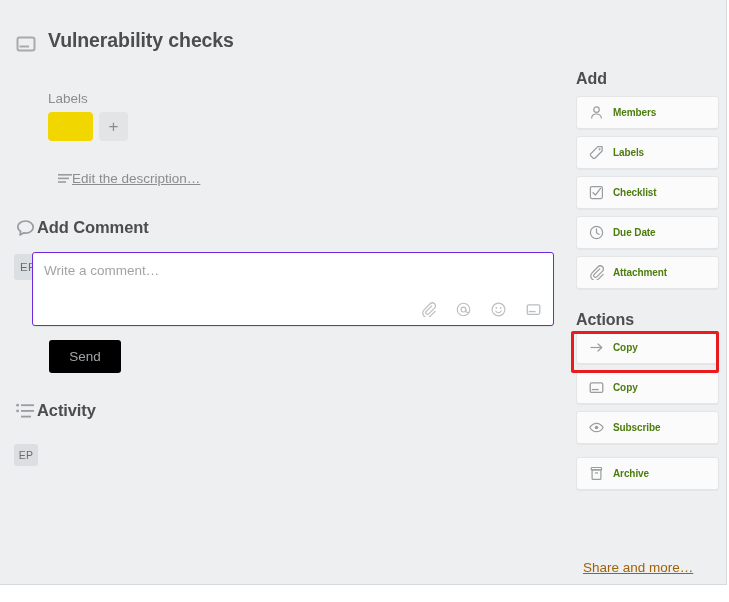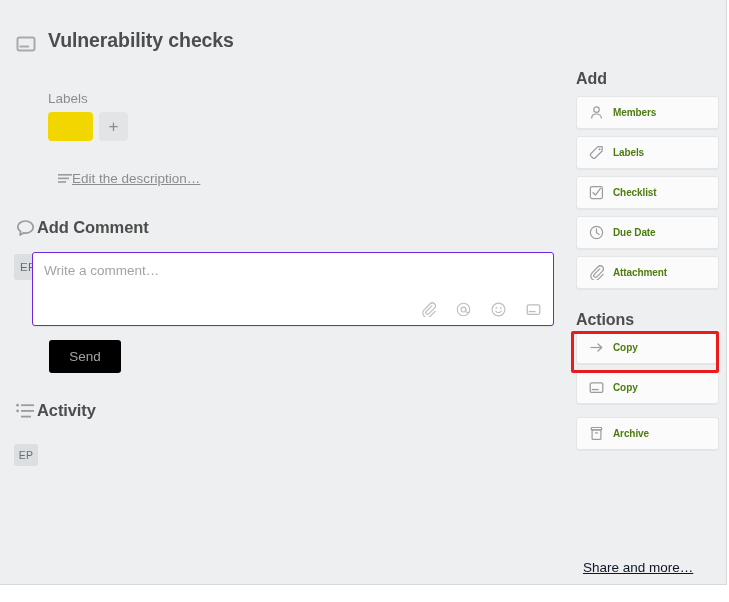--- a/index.html
+++ b/index.html
@@ -292,21 +292,21 @@
     align-items: center;
     justify-content: center;
   }
   .side-btn.spaced { margin-top: 13px; }
 
   .share-link {
     position: absolute;
     left: 18px;
     top: 560px;
     font-size: 13.5px;
-    color: #0f172a;
+    color: #a16207;
     text-decoration: underline;
     cursor: pointer;
   }
 
   
   #timer-highlight {
     position: absolute;
     left: 571px;
     top: 331px;
     width: 148px;
@@ -500,20 +500,29 @@
       <button class="side-btn">
         <span class="btn-ic">
           <svg width="15" height="15" viewBox="0 0 16 16">
             <rect x="1.3" y="3" width="13.4" height="10.2" rx="1.6" fill="none" stroke="#9a9da0" stroke-width="1.4"></rect>
             <line x1="2.9" y1="10.2" x2="10.3" y2="10.2" stroke="#9a9da0" stroke-width="1.4"></line>
           </svg>
         </span>
         <span>Copy</span>
       </button>
 
+      <button class="side-btn">
+        <span class="btn-ic">
+          <svg width="15" height="15" viewBox="0 0 16 16">
+            <path d="M0.9 8c1.8-3 4.3-4.5 7.1-4.5S13.3 5 15.1 8c-1.8 3-4.3 4.5-7.1 4.5S2.7 11 0.9 8z" fill="none" stroke="#9a9da0" stroke-width="1.3"></path>
+            <circle cx="8" cy="8" r="1.9" fill="#9a9da0"></circle>
+          </svg>
+        </span>
+        <span>Subscribe</span>
+      </button>
 
       <button class="side-btn spaced">
         <span class="btn-ic">
           <svg width="15" height="15" viewBox="0 0 16 16">
             <rect x="2.4" y="1.6" width="11" height="2.6" rx="0.7" fill="none" stroke="#9a9da0" stroke-width="1.3"></rect>
             <path d="M3.3 4.2h9.4v9.1a1 1 0 0 1-1 1H4.3a1 1 0 0 1-1-1z" fill="none" stroke="#9a9da0" stroke-width="1.3"></path>
             <line x1="6.3" y1="7.4" x2="9.7" y2="7.4" stroke="#9a9da0" stroke-width="1.3"></line>
           </svg>
         </span>
         <span>Archive</span>

